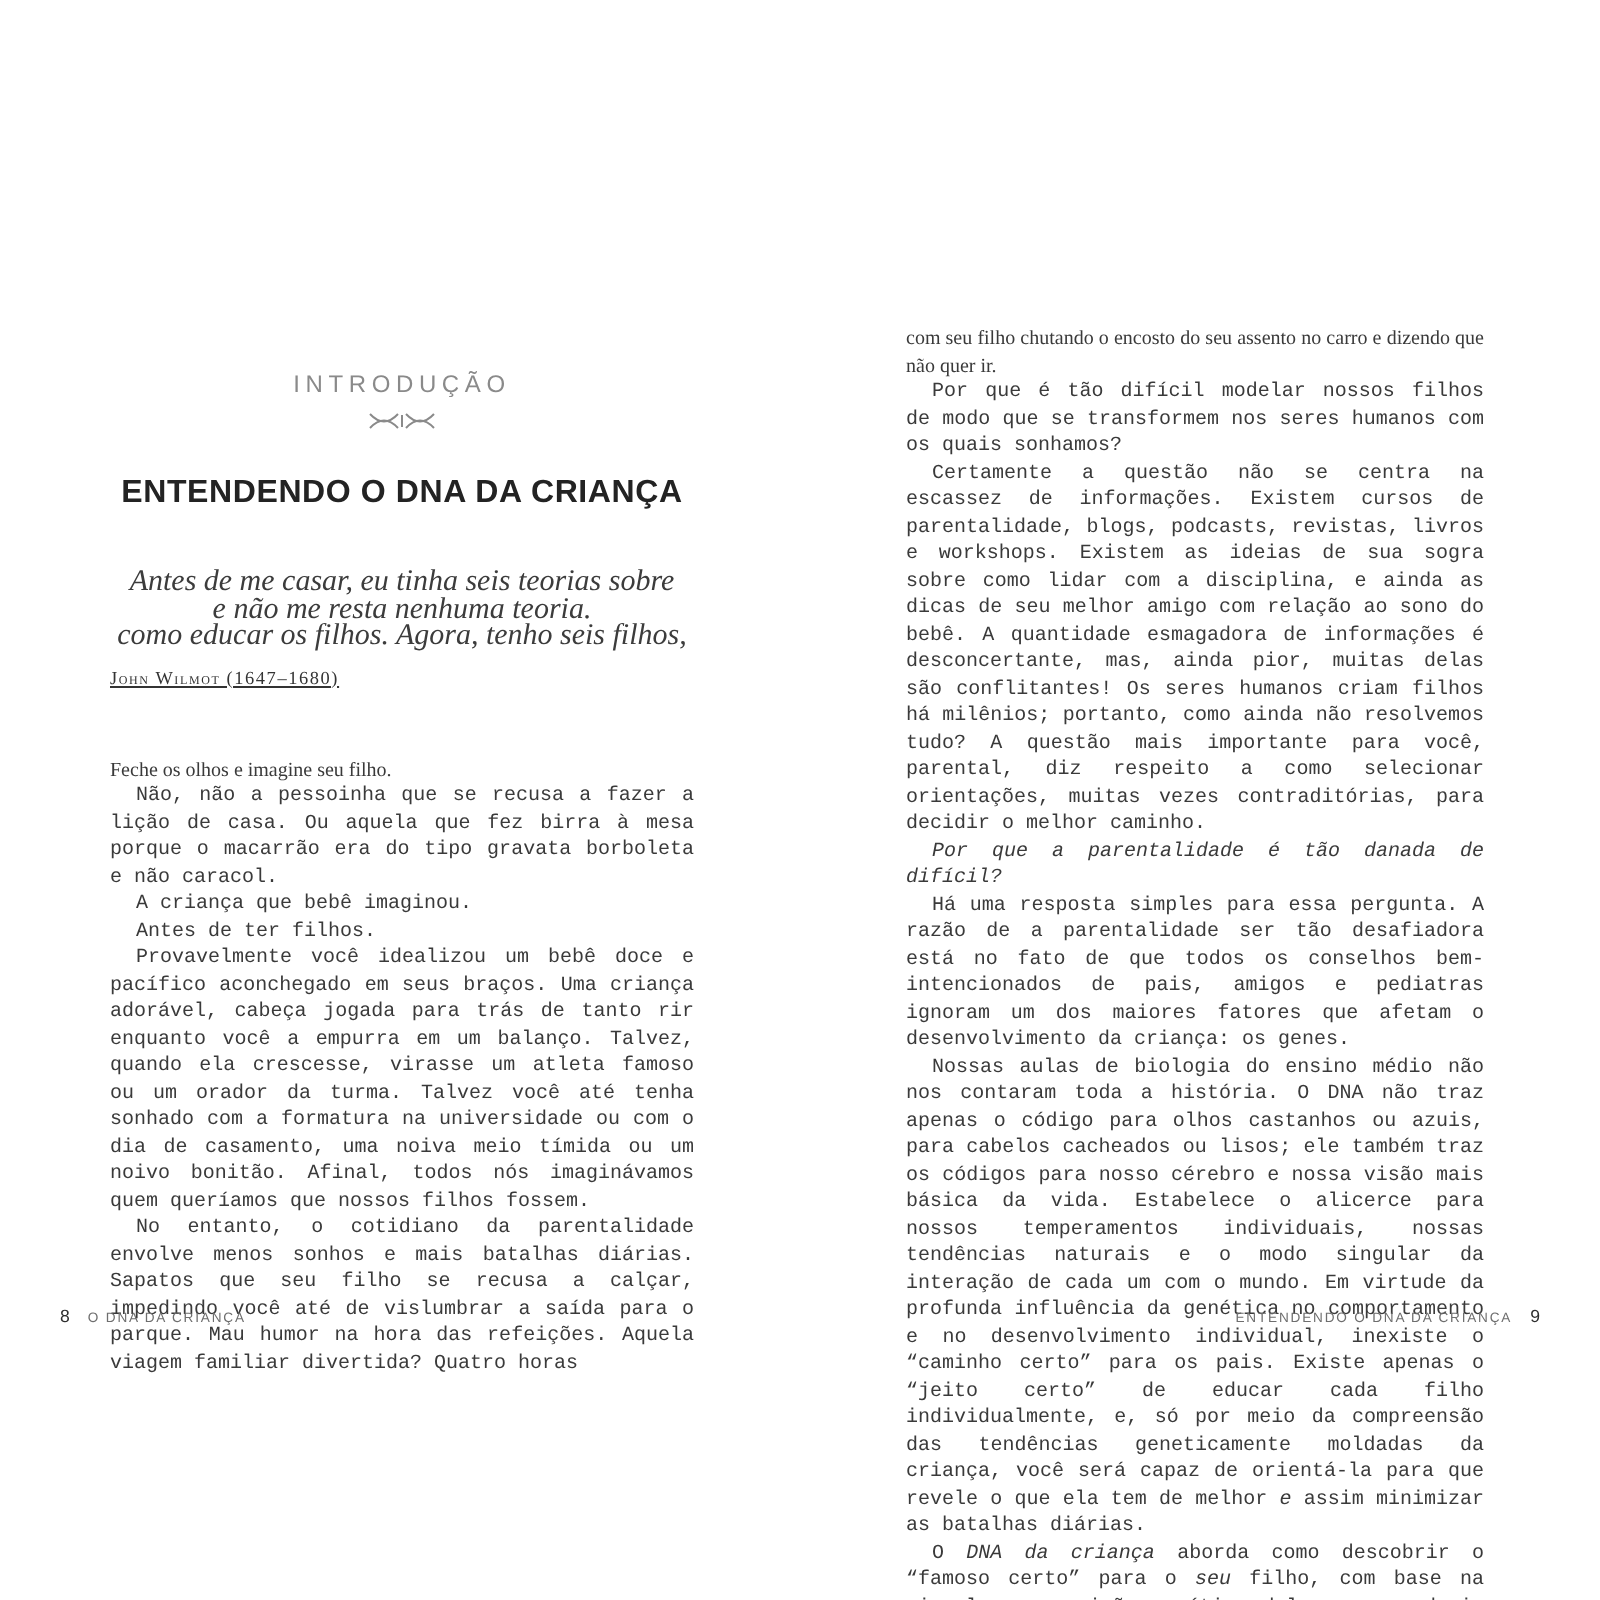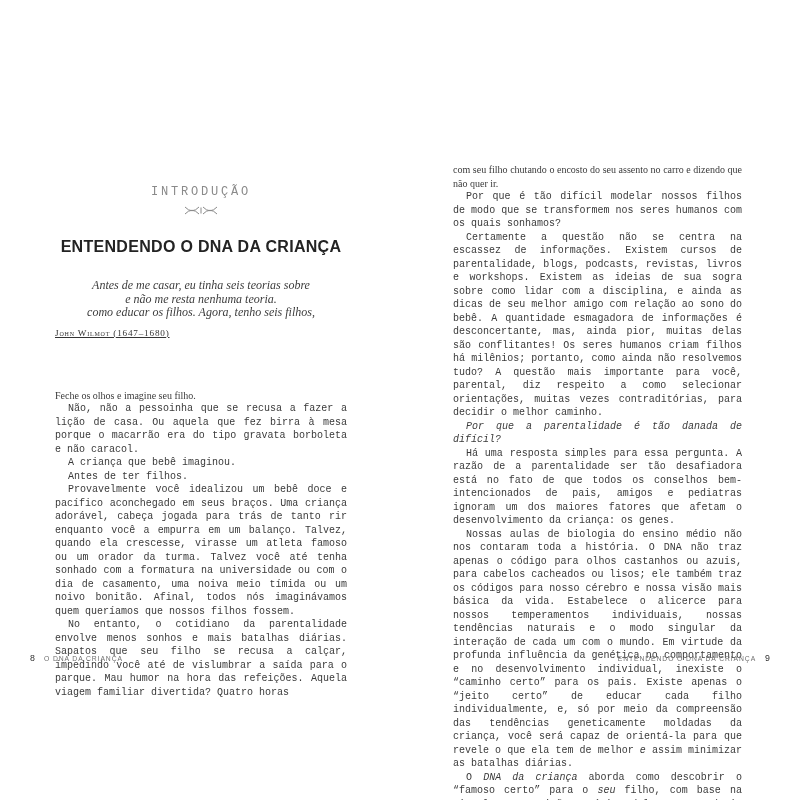--- a/index.html
+++ b/index.html
@@ -13,43 +13,43 @@
     width: 800px; height: 800px;
     background: #ffffff;
     font-family: "Liberation Serif", serif;
   }
   .page { position: absolute; }
   .page.left  { left: 55px;  top: 185px; width: 292px; }
   .page.right { left: 453px; top: 163px; width: 289px; }
 
   .section-label {
     text-align: center;
-    font-family: Liberation Mono, monospace;
+    font-family: Liberation Sans, sans-serif;
     font-size: 12px;
     letter-spacing: 2.8px;
     color: #8a8a8a;
   }
   .ornament { text-align: center; margin-top: 7px; height: 10px; }
   .ornament svg { vertical-align: top; }
 
   .chapter-title {
     margin: 22px 0 0 0;
     text-align: center;
     font-family: "Liberation Sans", sans-serif;
     font-weight: 700;
     font-size: 16px;
     letter-spacing: 0.3px;
     color: #232323;
   }
 
   .epigraph {
-    margin-top: 23px;
+    margin-top: 29px;
     text-align: center;
     font-style: italic;
-    font-size: 12px;
+    font-size: 15px;
     line-height: 13.5px;
     color: #3c3c3c;
   }
   .eline { display: block; }
 
   .attribution {
     margin-top: 8px;
     text-align: left;
     font-variant: small-caps;
     font-size: 9.2px;
@@ -57,21 +57,21 @@
     color: #333333;
     text-decoration: underline;
   }
 
   .page-body {
     font-size: 10px;
     line-height: 13.5px;
     color: #3a3a3a;
     text-align: justify;
   }
-  .page.left .page-body { margin-top: 51px; }
+  .page.left .page-body { margin-top: 35px; }
   .para { margin: 0; }
   .para.indent { text-indent: 13px; font-family: Liberation Mono, monospace; }
   .para em { font-style: italic; }
 
   .folio {
     position: absolute;
     top: 653px;
     font-family: "Liberation Sans", sans-serif;
     font-size: 6.8px;
     letter-spacing: 0.9px;

